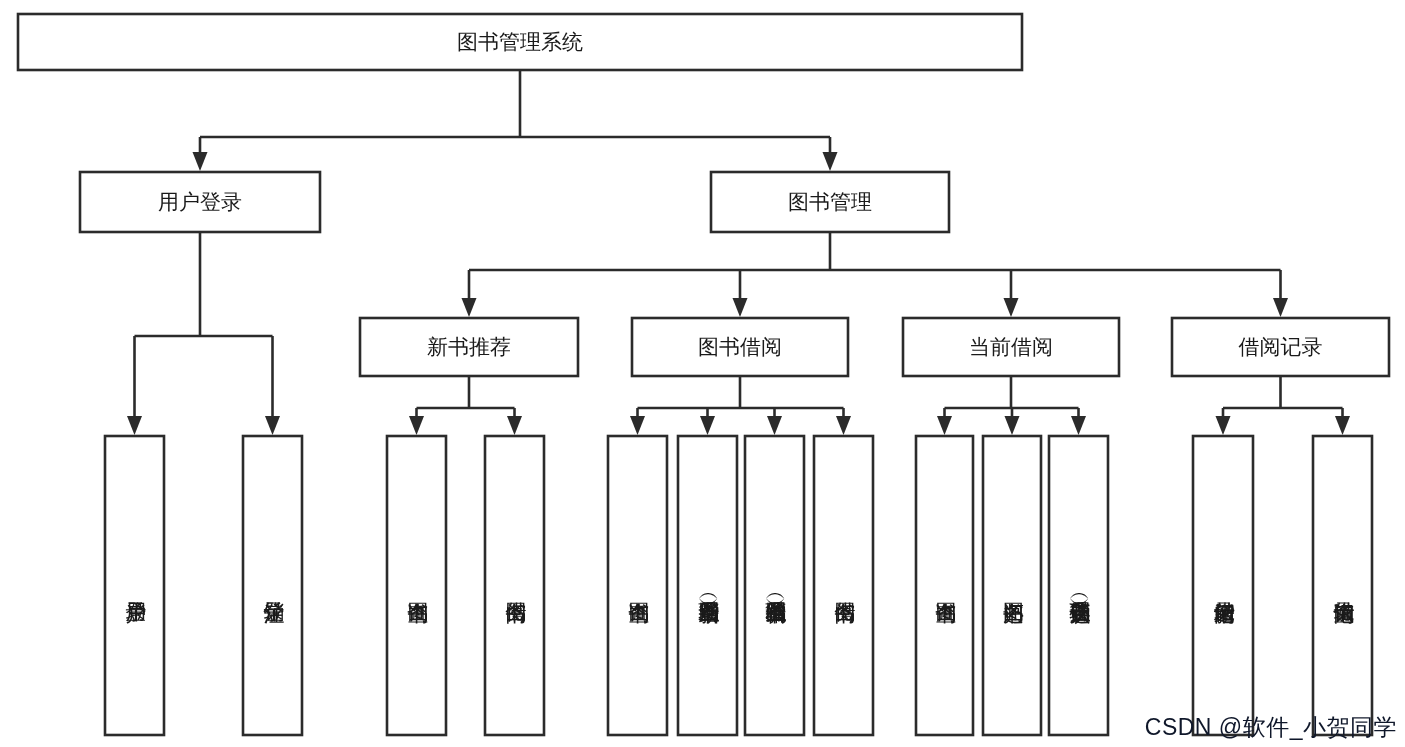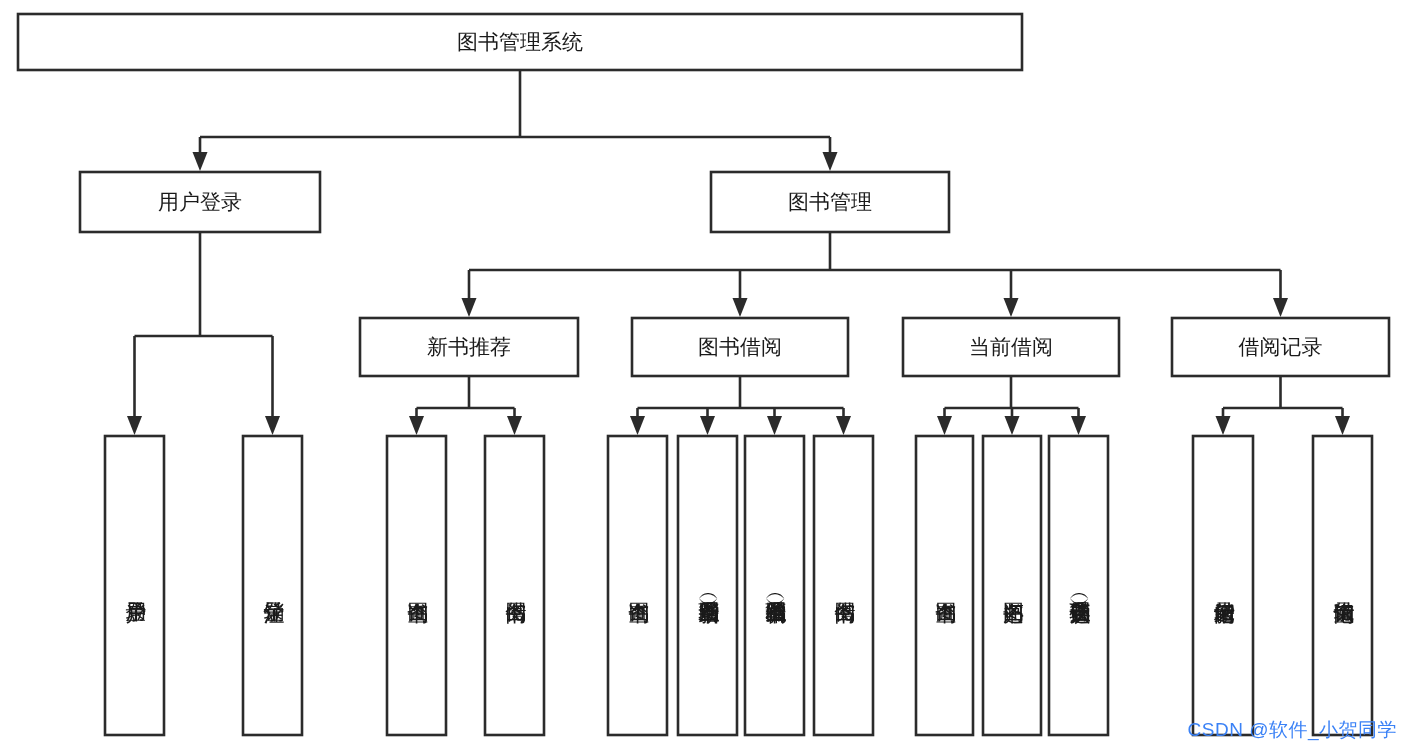--- a/index.html
+++ b/index.html
@@ -55,22 +55,22 @@
     text-anchor: middle;
     dominant-baseline: middle;
     writing-mode: vertical-rl;
     glyph-orientation-vertical: 0;
   }
   .watermark {
     position: absolute;
     right: 8px;
     bottom: 4px;
     font-family: "Liberation Sans", "DejaVu Sans", sans-serif;
-    font-size: 19px;
-    color: #3b82f6;
+    font-size: 23px;
+    color: #0f172a;
     letter-spacing: 0.5px;
     white-space: nowrap;
     user-select: none;
   }
 </style>
 </head>
 <body>
 
 <div id="diagram-root">
   <svg class="diagram-canvas" viewBox="0 0 1405 747">

